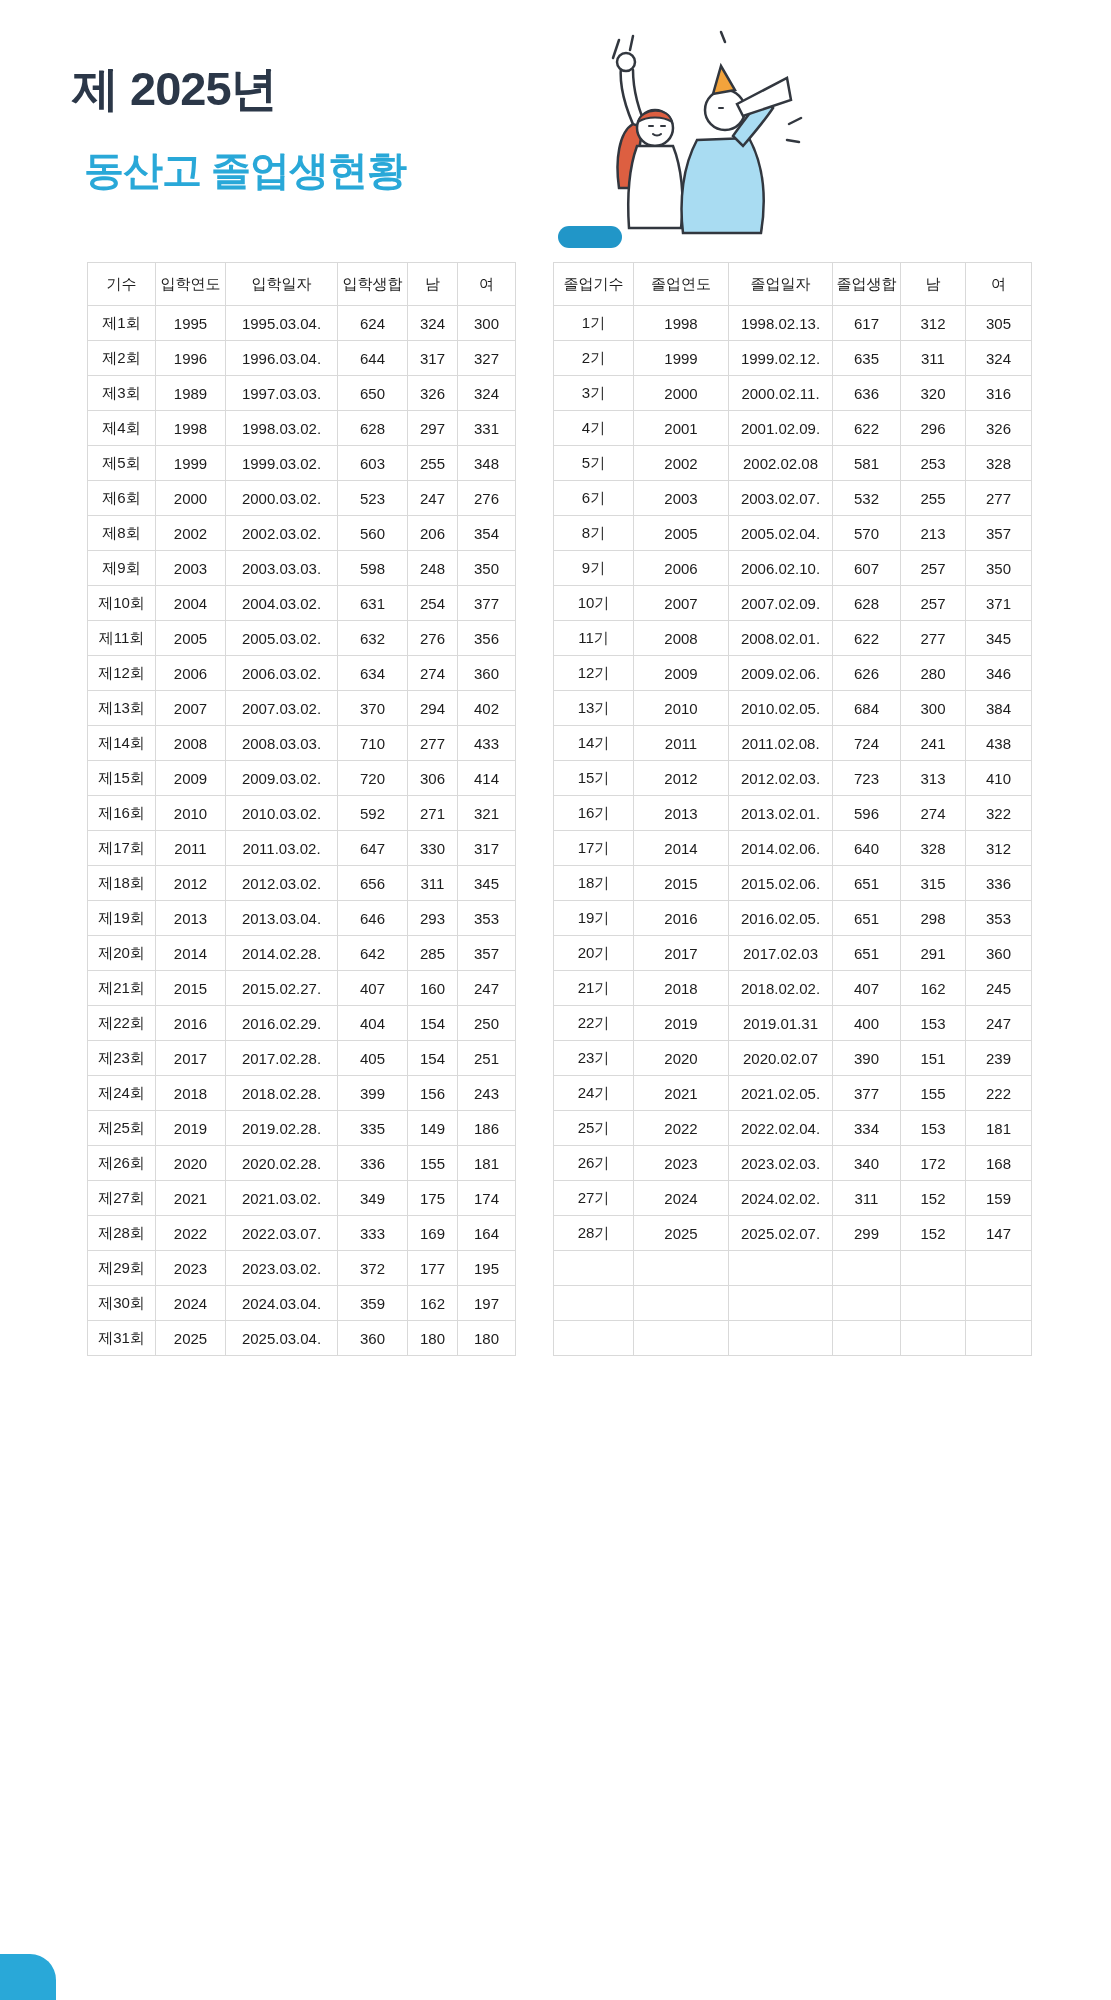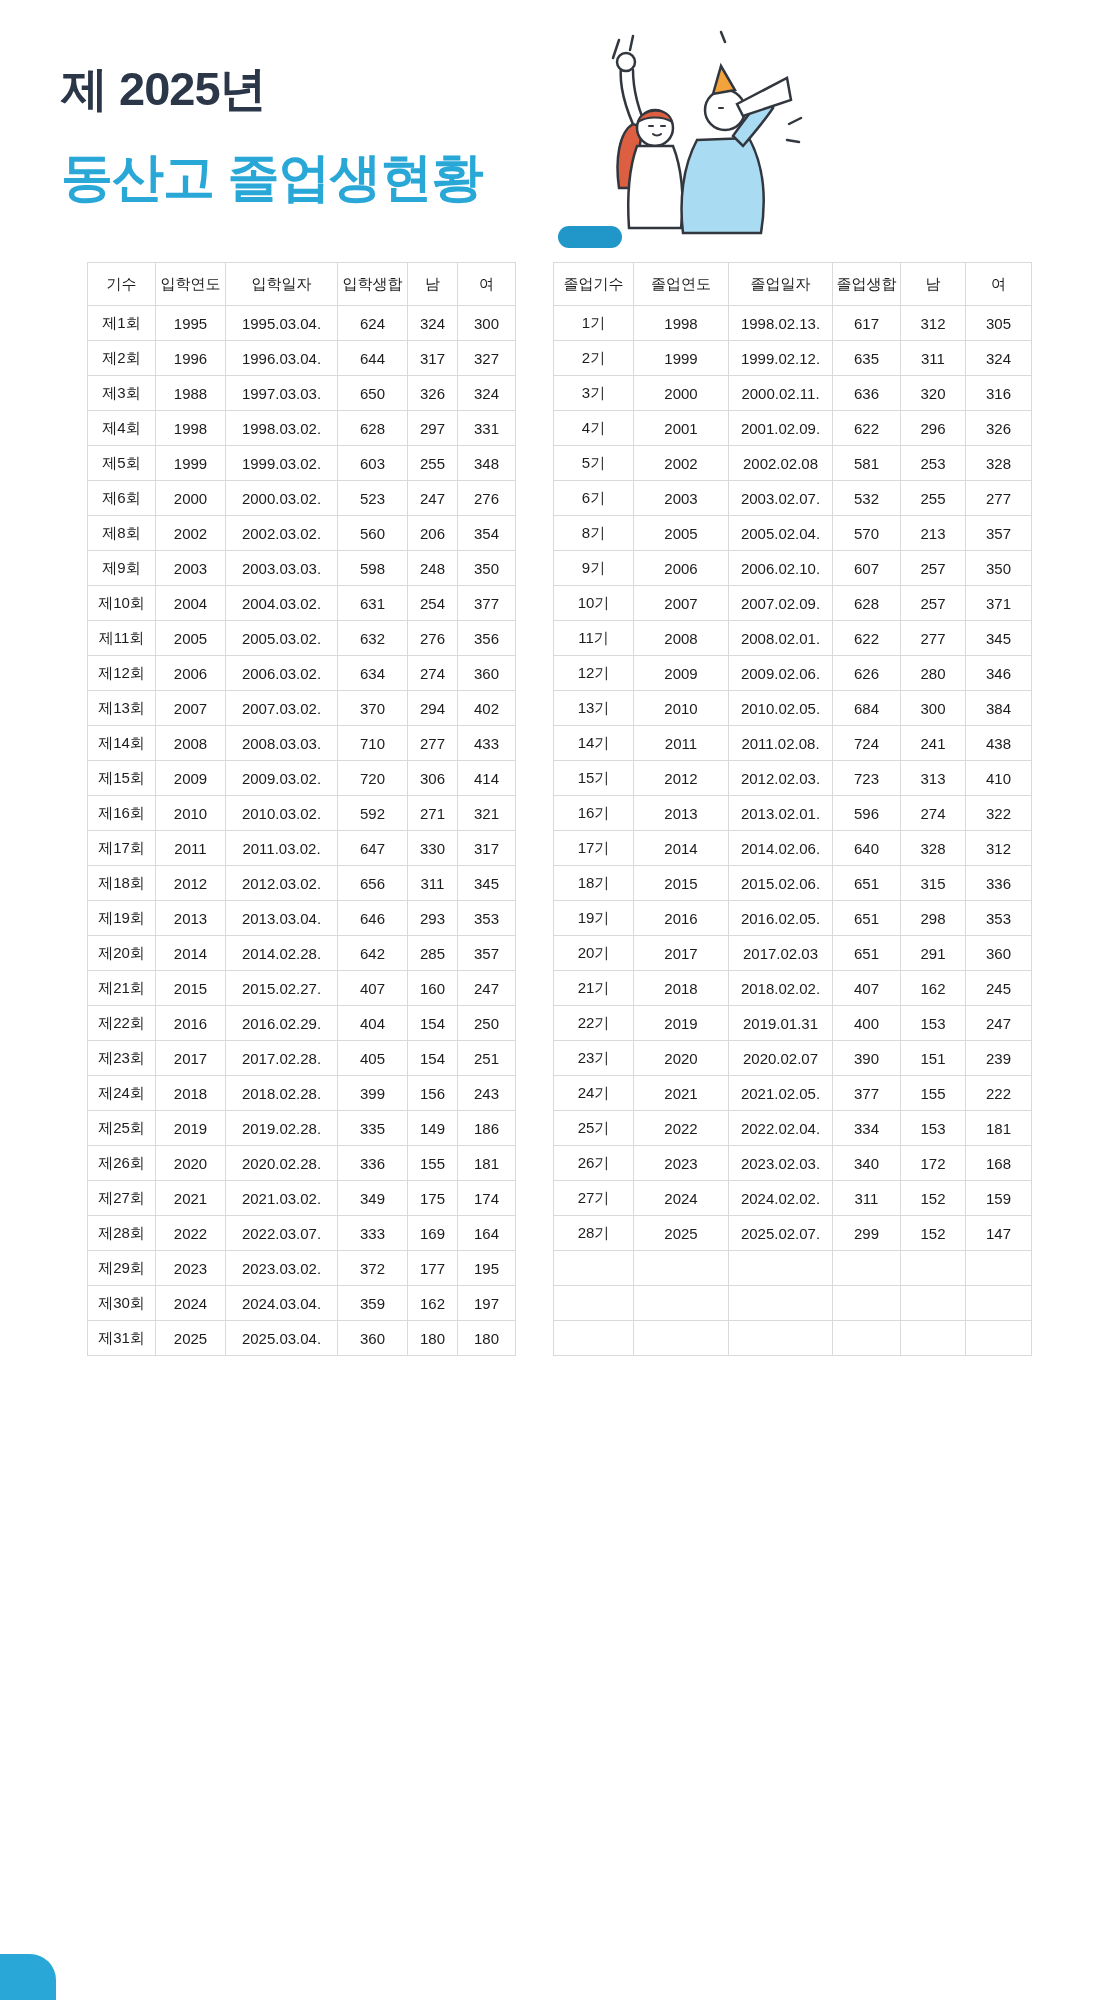--- a/index.html
+++ b/index.html
@@ -3,28 +3,28 @@
 <meta charset="utf-8">
 <style>
   html,body{margin:0;padding:0;background:#fff;}
   .page{
     position:relative;
     width:1111px;height:2000px;
     background:#ffffff;
     font-family:"Liberation Sans",sans-serif;
     overflow:hidden;
   }
-  .title-block{position:absolute;left:61px;top:58px;}
+  .title-block{position:absolute;left:72px;top:58px;}
   .title-line1{
     font-size:47px;font-weight:800;letter-spacing:-1px;
     color:#2b3748;margin:0 0 22px 0;
   }
   .title-line2{
-    font-size:52px;font-weight:800;letter-spacing:-1px;
-    color:#29a8d8;margin:0;
+    font-size:40px;font-weight:800;letter-spacing:-1px;
+    color:#29a8d8;margin:12px;
   }
   .confetti-pill{
     position:absolute;left:558px;top:226px;width:64px;height:22px;
     background:#2196c8;border-radius:12px;
   }
   .illustration{position:absolute;left:575px;top:28px;}
   .table-wrap{position:absolute;left:87px;top:262px;}
   table.grad{
     border-collapse:collapse;table-layout:fixed;width:944px;
     font-size:15px;color:#1c1c1c;
@@ -155,21 +155,21 @@
             <td class="gap"></td>
             <td>2기</td>
             <td>1999</td>
             <td>1999.02.12.</td>
             <td>635</td>
             <td>311</td>
             <td>324</td>
           </tr>
           <tr>
             <td>제3회</td>
-            <td>1988</td>
+            <td>1989</td>
             <td>1997.03.03.</td>
             <td>650</td>
             <td>326</td>
             <td>324</td>
             <td class="gap"></td>
             <td>3기</td>
             <td>2000</td>
             <td>2000.02.11.</td>
             <td>636</td>
             <td>320</td>

